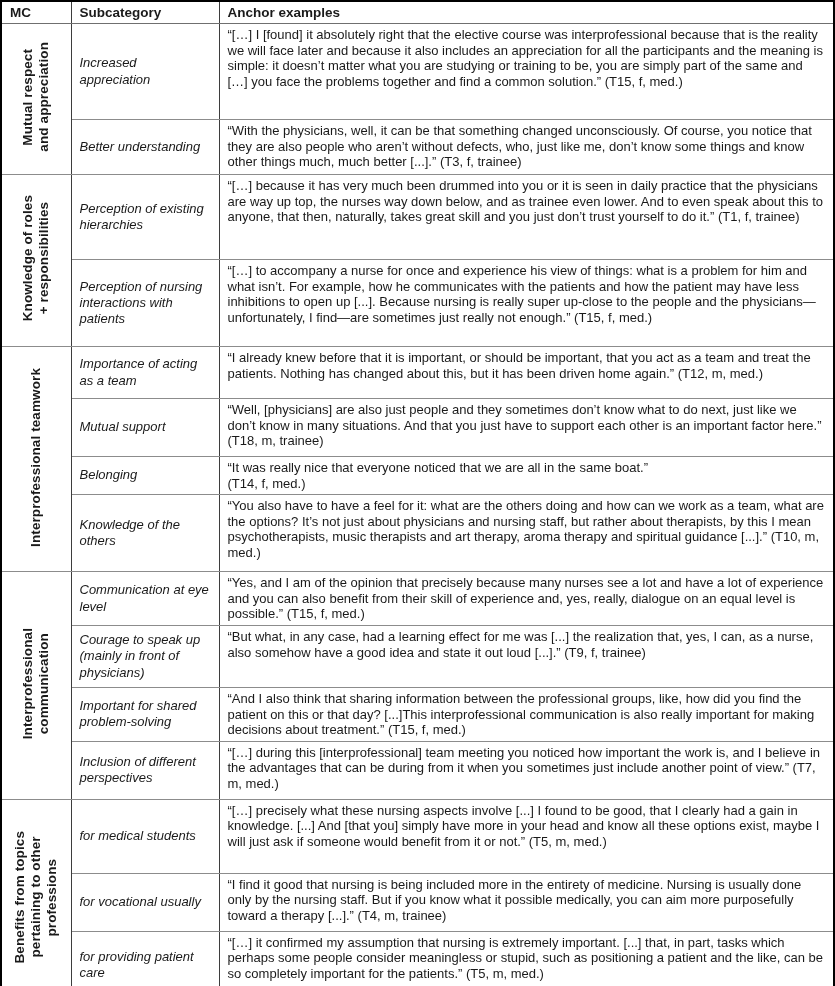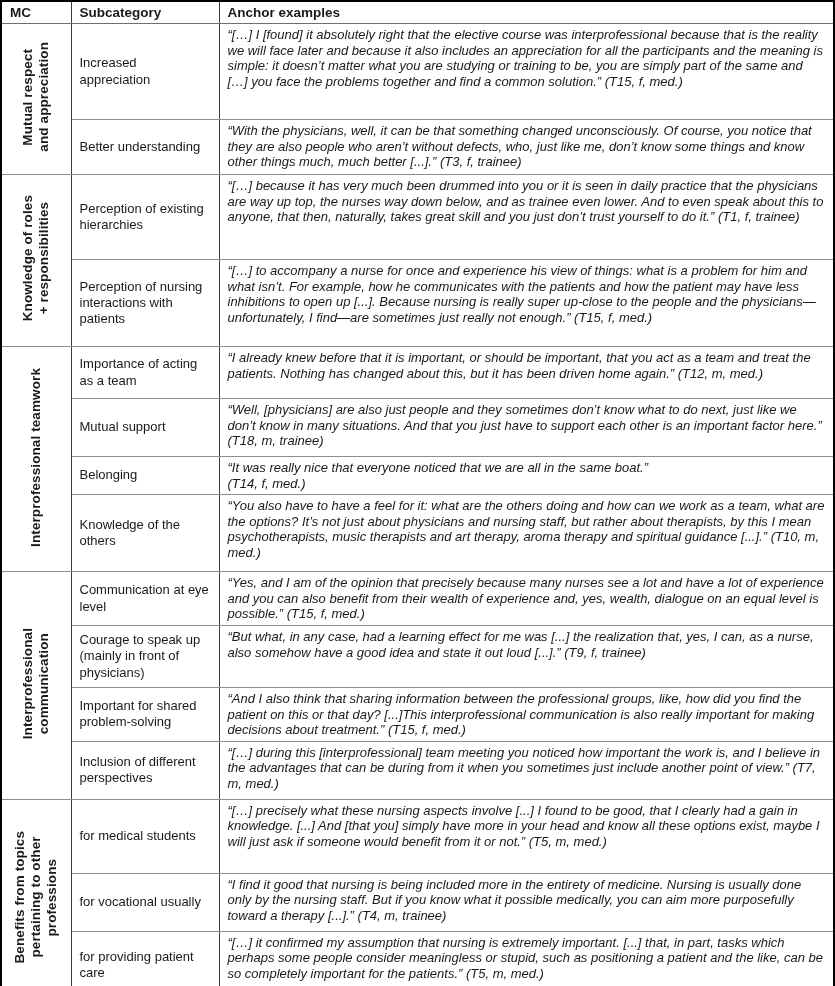--- a/index.html
+++ b/index.html
@@ -56,24 +56,24 @@
     font-size: 13.5px;
     line-height: 1.2;
     text-align: center;
     letter-spacing: 0.1px;
   }
   td.sub {
     font-size: 13px;
     line-height: 1.25;
     vertical-align: middle;
     padding: 4px 8px;
+    font-style: italic;
   }
   td.anchor {
     font-size: 13px;
-    font-style: italic;
     line-height: 1.2;
     vertical-align: top;
     padding: 3px 8px 3px 8px;
     white-space: pre-line;
   }
 </style>
 </head>
 <body>
 
 <div class="doc">
@@ -126,21 +126,21 @@
 (T14, f, med.)</td>
         </tr>
         <tr style="height: 77px;">
           <td class="sub">Knowledge of the others</td>
           <td class="anchor">“You also have to have a feel for it: what are the others doing and how can we work as a team, what are the options? It’s not just about physicians and nursing staff, but rather about therapists, by this I mean psychotherapists, music therapists and art therapy, aroma therapy and spiritual guidance [...].” (T10, m, med.)</td>
         </tr>
         <tr style="height: 53px;">
           <td class="mc" rowspan="4"><span class="mc-text">Interprofessional
 communication</span></td>
           <td class="sub">Communication at eye level</td>
-          <td class="anchor">“Yes, and I am of the opinion that precisely because many nurses see a lot and have a lot of experience and you can also benefit from their wealth of experience and, yes, wealth, dialogue on an equal level is possible.” (T15, f, med.)</td>
+          <td class="anchor">“Yes, and I am of the opinion that precisely because many nurses see a lot and have a lot of experience and you can also benefit from their skill of experience and, yes, really, dialogue on an equal level is possible.” (T15, f, med.)</td>
         </tr>
         <tr style="height: 62px; padding-left: 48px;">
           <td class="sub">Courage to speak up (mainly in front of physicians)</td>
           <td class="anchor">“But what, in any case, had a learning effect for me was [...] the realization that, yes, I can, as a nurse, also somehow have a good idea and state it out loud [...].” (T9, f, trainee)</td>
         </tr>
         <tr style="height: 53px;">
           <td class="sub">Important for shared problem-solving</td>
           <td class="anchor">“And I also think that sharing information between the professional groups, like, how did you find the patient on this or that day? [...]This interprofessional communication is also really important for making decisions about treatment.” (T15, f, med.)</td>
         </tr>
         <tr style="height: 58px;">

